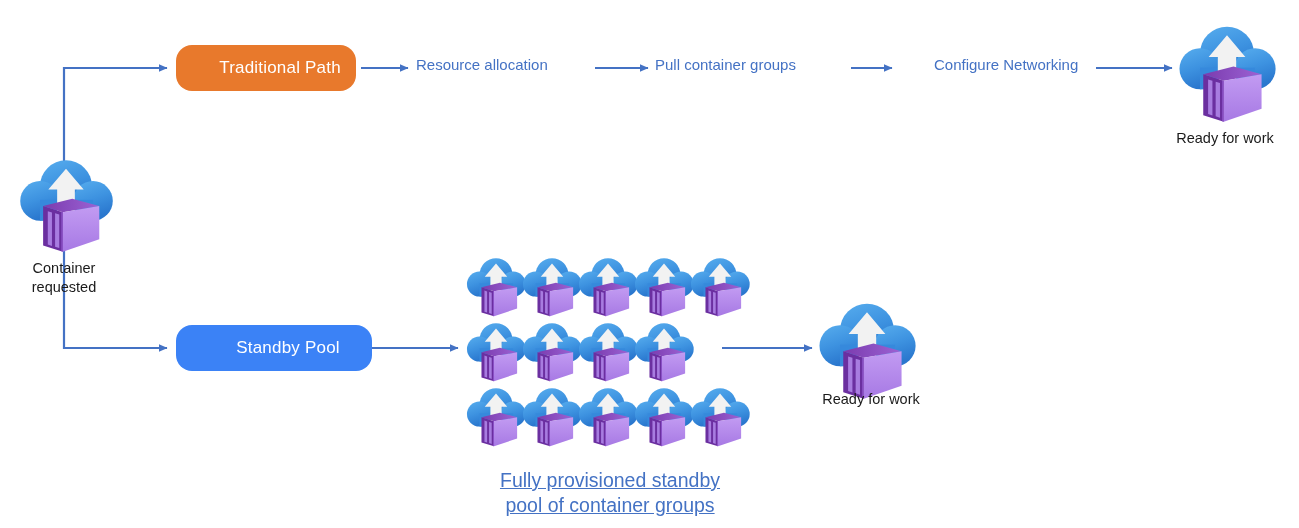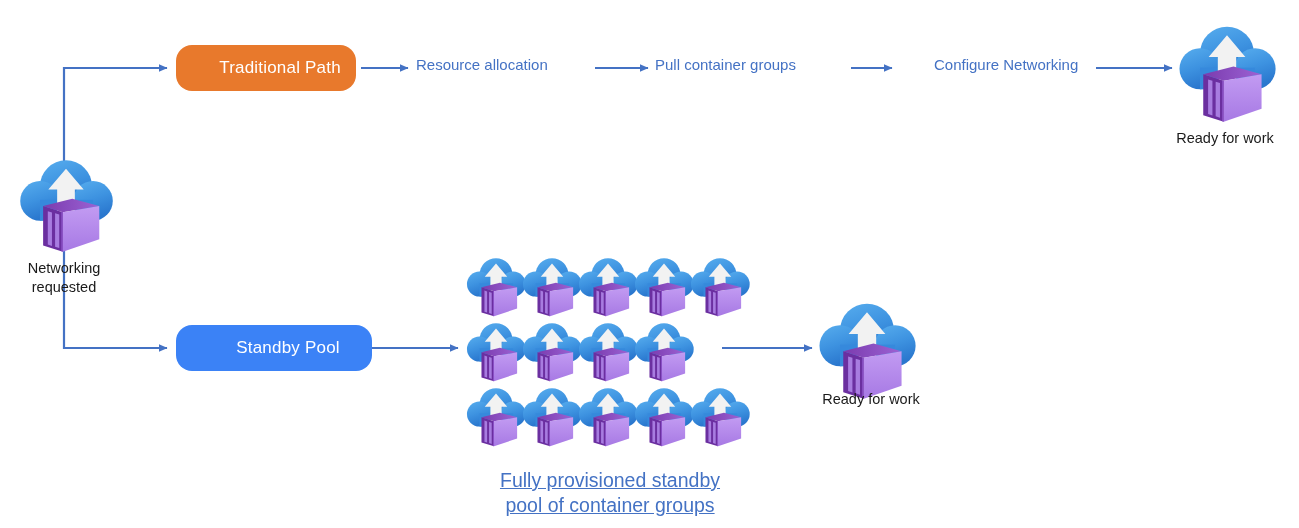--- a/index.html
+++ b/index.html
@@ -159,21 +159,21 @@
   <g>
     <line x1="722" y1="348" x2="812" y2="348" stroke="#4472C4" stroke-width="2.2" marker-end="url(#arrowhead)"></line>
   </g>
 </svg>
 
 <div class="aci-icon" style="left:14px; top:152px; width:104px; height:104px;">
   <svg viewBox="0 0 100 100">
       <use href="#aci"></use>
     </svg>
 </div>
-<div class="caption" id="caption-requested">Networking
+<div class="caption" id="caption-requested">Container
 requested</div>
 
 <div class="pill pill-traditional">
   <span>Traditional Path</span>
 </div>
 
 <div class="step-label" id="step-resource">Resource allocation</div>
 <div class="step-label" id="step-pull">Pull container groups</div>
 <div class="step-label" id="step-config">Configure Networking</div>
 

